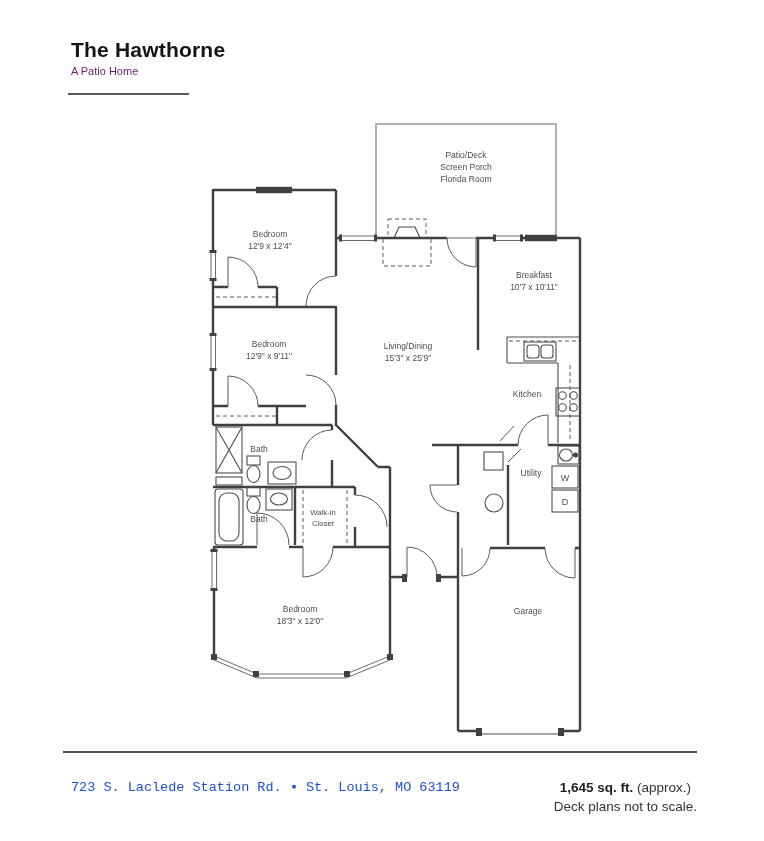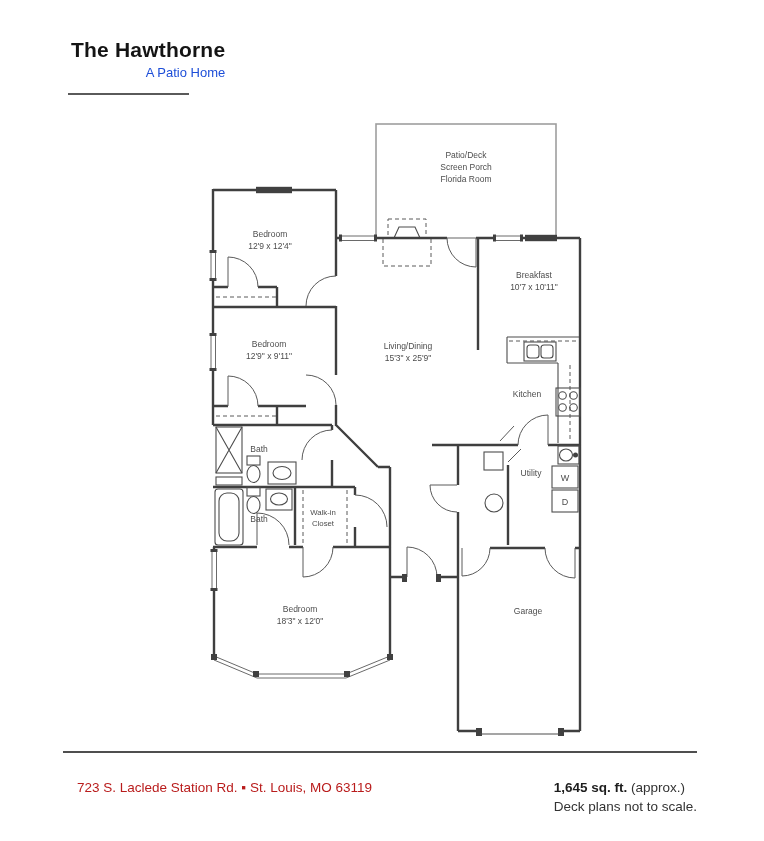--- a/index.html
+++ b/index.html
@@ -1,24 +1,24 @@
 <!DOCTYPE html>
 <html><head>
 <meta charset="utf-8">
 <style>
   html,body{margin:0;padding:0;background:#ffffff;}
   body{width:764px;height:841px;position:relative;overflow:hidden;
        font-family:"Liberation Sans","DejaVu Sans",sans-serif;}
-  .hdr{position:absolute;left:71px;top:38px;text-align:right;}
+  .hdr{position:absolute;left:71px;top:38px;}
   .hdr h1{margin:0;font-size:21px;font-weight:bold;color:#141414;letter-spacing:.2px;}
-  .hdr h2{margin:3px 0 0 0;font-size:13px;font-weight:normal;color:#1d4ed8;}
+  .hdr h2{margin:3px 0 0 0;font-size:11px;font-weight:normal;color:#701a75;}
   .hdr-rule{position:absolute;left:68px;top:93px;width:121px;height:2px;background:#5a5a5a;}
   .ftr-rule{position:absolute;left:63px;top:751px;width:634px;height:2px;background:#4f4f4f;}
-  .ftr-left{position:absolute;left:77px;top:779px;font-size:13.5px;color:#b91c1c;line-height:18.5px;}
-  .ftr-right{position:absolute;right:67px;top:779px;font-size:13.5px;color:#333;line-height:18.5px;text-align:left;}
+  .ftr-left{position:absolute;left:71px;top:779px;font-size:13.5px;color:#1d4ed8;line-height:18.5px;font-family:Liberation Mono, monospace;}
+  .ftr-right{position:absolute;right:67px;top:779px;font-size:13.5px;color:#333;line-height:18.5px;text-align:center;}
   .ftr-right .b{font-weight:bold;color:#1d1d1d;}
   svg{position:absolute;left:0;top:0;}
   svg text{font-family:"Liberation Sans","DejaVu Sans",sans-serif;fill:#4d4d4d;}
   .rm{font-size:8.5px;}
   .rm-sm{font-size:7.8px;}
   .wd{font-size:9px;}
   .wall{stroke:#3f3f3f;stroke-width:2.4;fill:none;}
   .thin{stroke:#4d4d4d;stroke-width:1.1;fill:none;}
   .arc{stroke:#5a5a5a;stroke-width:1;fill:none;}
   .dash{stroke:#5a5a5a;stroke-width:1;fill:none;stroke-dasharray:4 3;}

